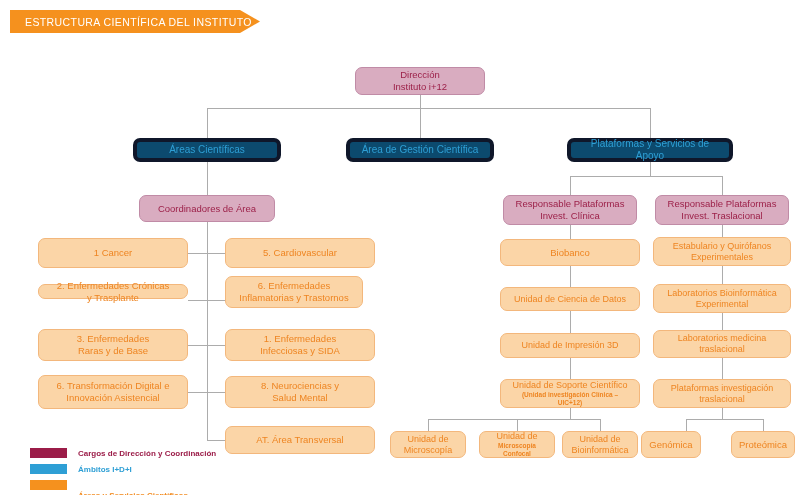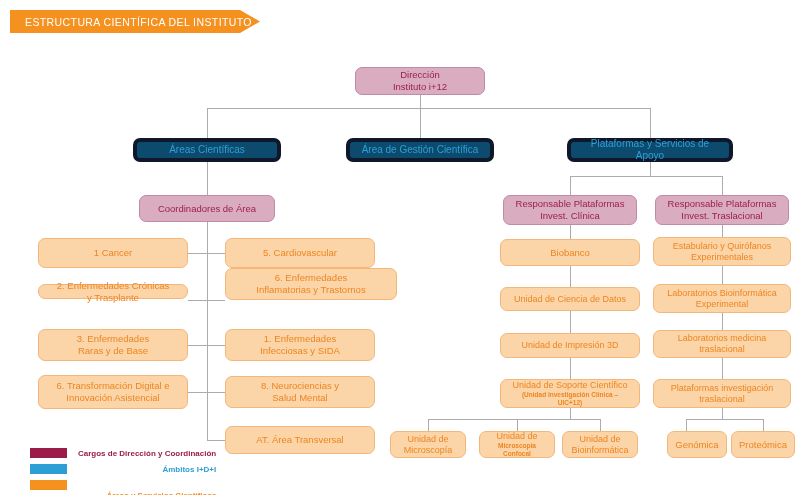--- a/index.html
+++ b/index.html
@@ -25,21 +25,21 @@
     text-align:center;border-radius:7px;line-height:1.22;white-space:pre-line;
     font-size:9.5px;box-sizing:border-box;padding:2px 9px;
   }
   .pink{background:#D9ACC0;border:1px solid #C08BA6;color:#9C2048;}
   .blue{background:#0c4a6e;border:4px solid #0f172a;color:#2E9FD5;}
   .orange{background:#FBD5A7;border:1px solid #F3B77C;color:#EE8522;}
   .sub{font-size:6.5px;font-weight:bold;line-height:1.3;}
   .fs9{font-size:9px;}
   
   .legend{position:absolute;left:30px;top:445px;}
-  .legend-row{display:flex;align-items:center;height:16px;justify-content:space-between;}
+  .legend-row{display:flex;align-items:center;height:16px;}
   .swatch{width:37px;height:10px;margin-right:11px;}
   .sw-maroon{background:#9B1C48;}
   .sw-blue{background:#2E9FD5;}
   .sw-orange{background:#F5911E;}
   .legend-label{font-size:8px;font-weight:bold;}
   .t-maroon{color:#9B1C48;}
   .t-blue{color:#2E9FD5;}
   .t-orange{color:#F28A1E;margin-top:20px;}
 </style>
 </head>
@@ -76,21 +76,21 @@
 
   <div class="node orange" style="left:38px;top:238px;width:150px;height:30px">1 Cancer</div>
   <div class="node orange" style="left:38px;top:284px;width:150px;height:15px">2. Enfermedades Crónicas
 y Trasplante</div>
   <div class="node orange" style="left:38px;top:329px;width:150px;height:32px">3. Enfermedades
 Raras y de Base</div>
   <div class="node orange" style="left:38px;top:375px;width:150px;height:34px">6. Transformación Digital e
 Innovación Asistencial</div>
 
   <div class="node orange" style="left:225px;top:238px;width:150px;height:30px">5. Cardiovascular</div>
-  <div class="node orange" style="left:225px;top:268px;width:172px;height:32px">6. Enfermedades
+  <div class="node orange" style="left:225px;top:276px;width:138px;height:32px">6. Enfermedades
 Inflamatorias y Trastornos</div>
   <div class="node orange" style="left:225px;top:329px;width:150px;height:32px">1. Enfermedades
 Infecciosas y SIDA</div>
   <div class="node orange" style="left:225px;top:376px;width:150px;height:32px">8. Neurociencias y
 Salud Mental</div>
   <div class="node orange" style="left:225px;top:426px;width:150px;height:28px">AT. Área Transversal</div>
 
   <div class="node pink" style="left:503px;top:195px;width:134px;height:30px">Responsable Plataformas
 Invest. Clínica</div>
   <div class="node pink" style="left:655px;top:195px;width:134px;height:30px">Responsable Plataformas
@@ -115,21 +115,21 @@
 
   <div class="node orange fs9" style="left:653px;top:237px;width:138px;height:29px">Estabulario y Quirófanos
 Experimentales</div>
   <div class="node orange fs9" style="left:653px;top:284px;width:138px;height:29px">Laboratorios Bioinformática
 Experimental</div>
   <div class="node orange fs9" style="left:653px;top:330px;width:138px;height:28px">Laboratorios medicina
 traslacional</div>
   <div class="node orange fs9" style="left:653px;top:379px;width:138px;height:29px">Plataformas investigación
 traslacional</div>
 
-  <div class="node orange" style="left:667px;top:431px;width:60px;height:27px">Genómica</div>
+  <div class="node orange" style="left:641px;top:431px;width:60px;height:27px">Genómica</div>
   <div class="node orange" style="left:731px;top:431px;width:64px;height:27px">Proteómica</div>
 
   <div class="legend">
     <div class="legend-row">
       <div class="swatch sw-maroon"></div>
       <span class="legend-label t-maroon">Cargos de Dirección y Coordinación</span>
     </div>
     <div class="legend-row">
       <div class="swatch sw-blue"></div>
       <span class="legend-label t-blue">Ámbitos I+D+I</span>

